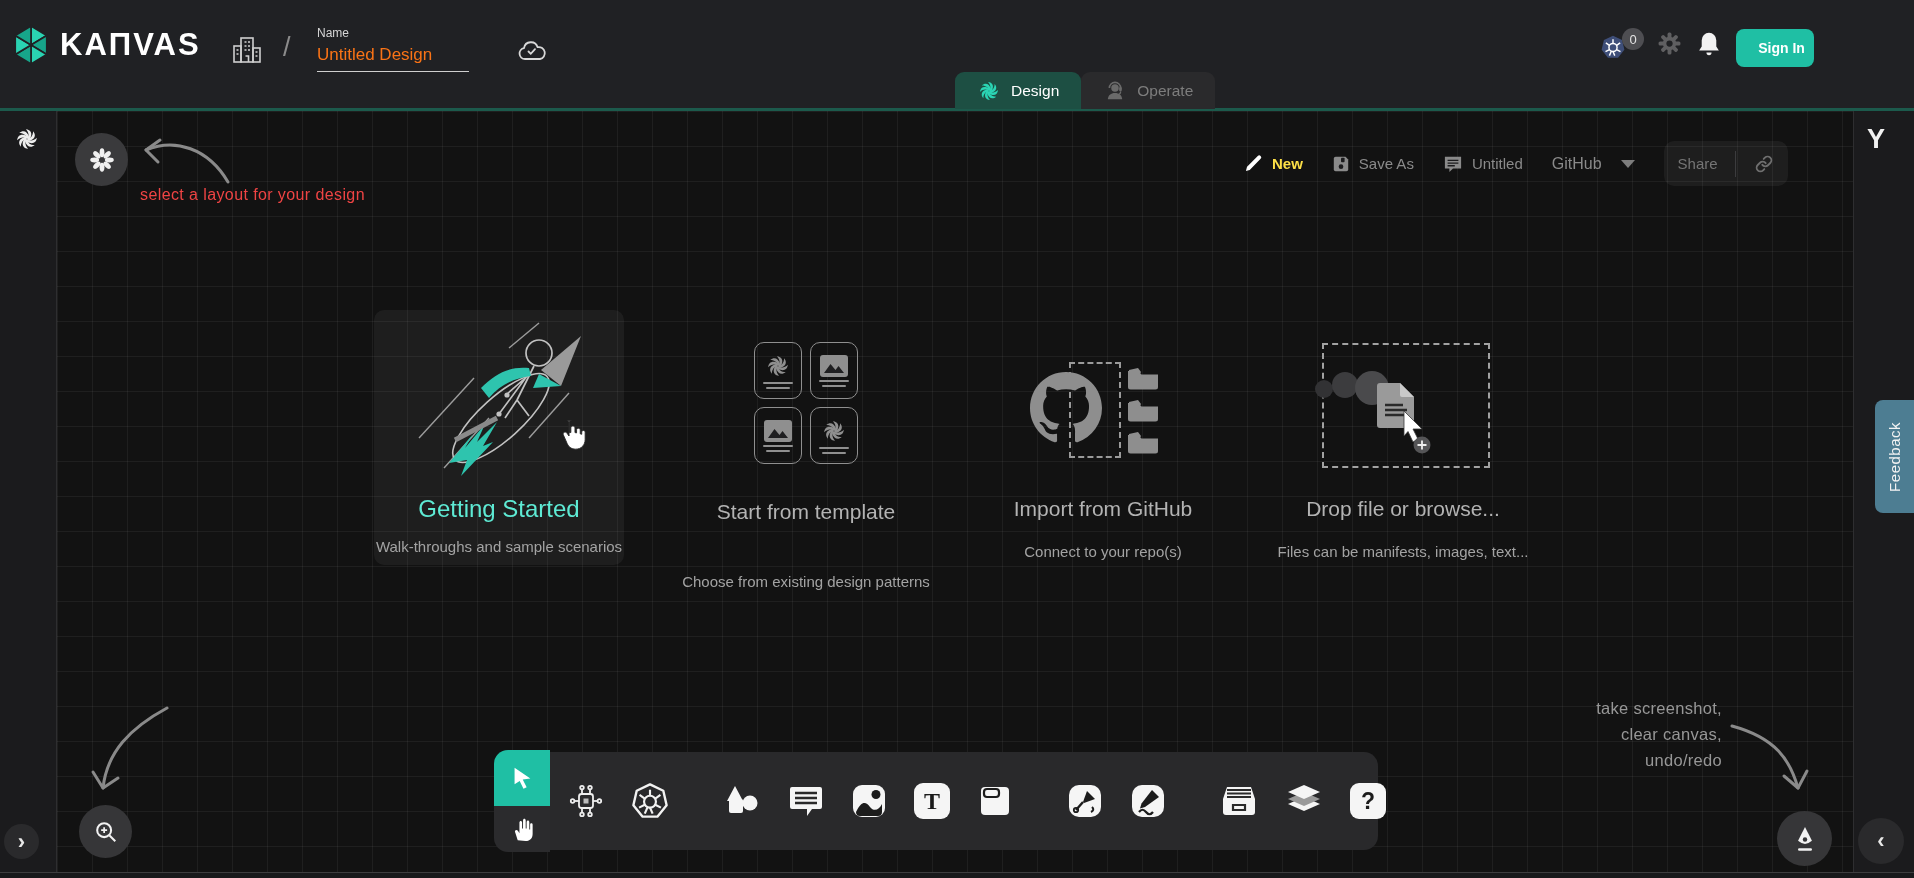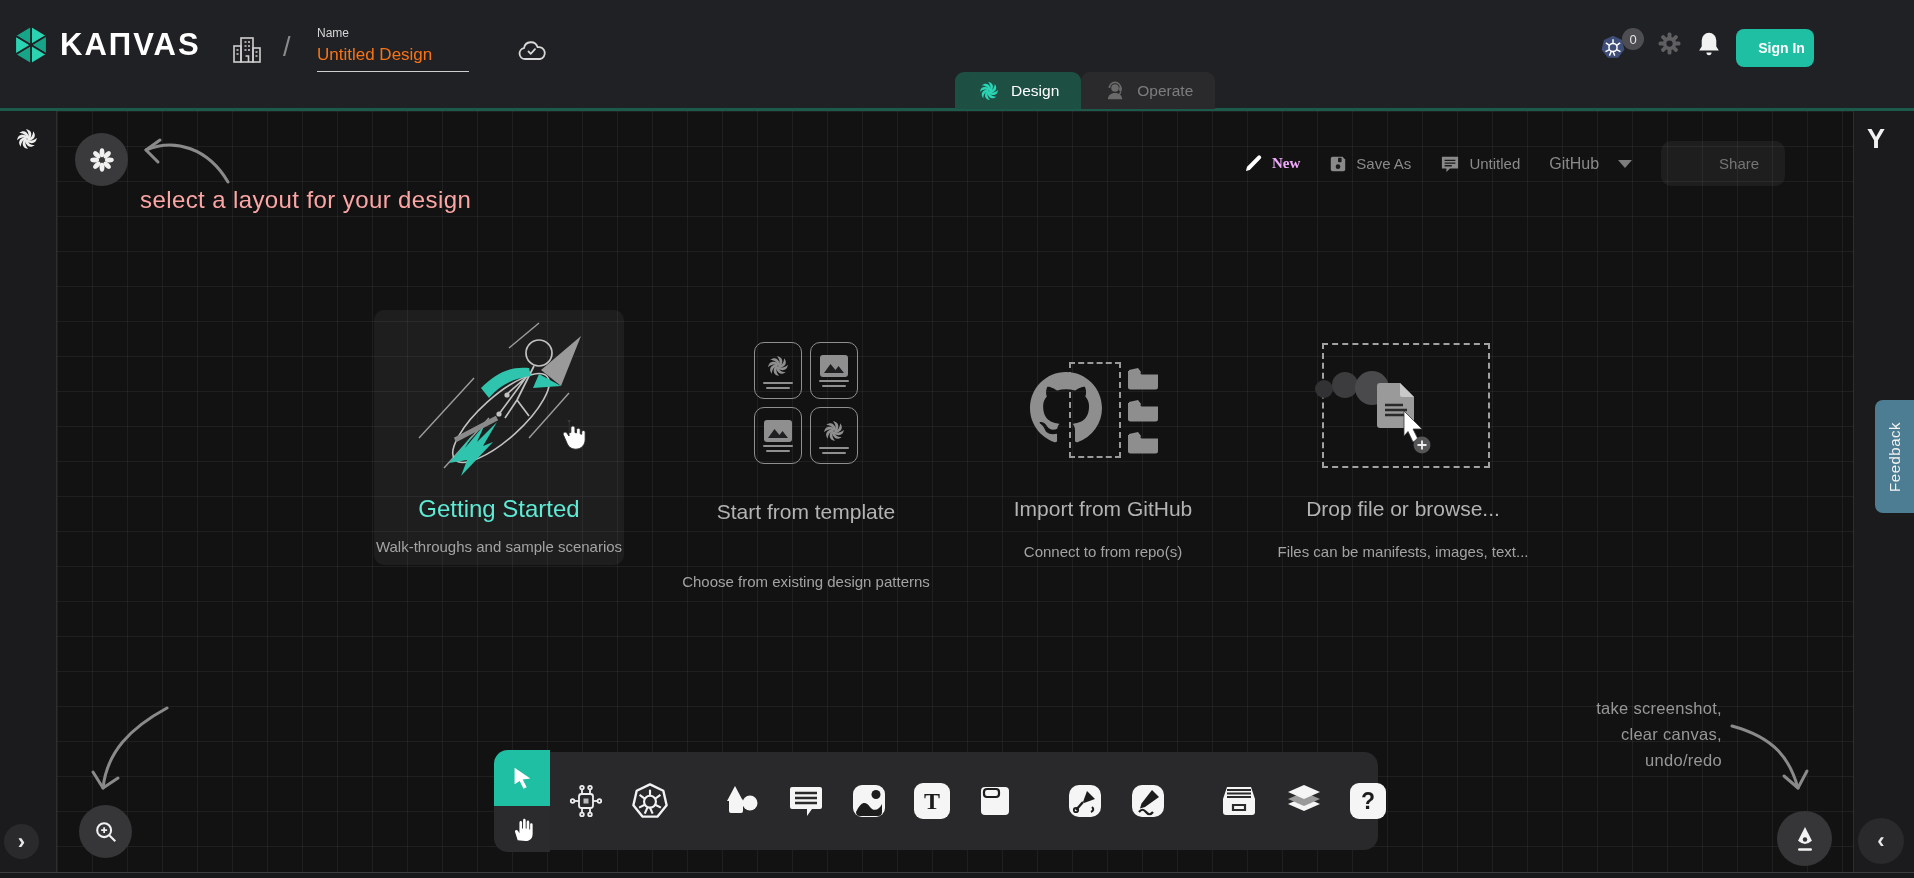--- a/index.html
+++ b/index.html
@@ -40,29 +40,29 @@
     background-image:linear-gradient(rgba(255,255,255,.055) 1px, transparent 1px),
                      linear-gradient(90deg, rgba(255,255,255,.055) 1px, transparent 1px);
     background-size:35px 35px; }
   .rail-left  { position:absolute; left:0; top:0; width:57px; height:761px; background:#1b1b1d; border-right:1px solid #2e2e30; }
   .rail-right { position:absolute; right:0; top:0; width:61px; height:761px; background:#1b1b1d; border-left:1px solid #2e2e30; }
   .bottom-strip { position:absolute; left:0; top:872px; width:1914px; height:6px; background:#18191b; border-top:1px solid #3d3d3f; }
 
   
   .canvas-toolbar { position:absolute; left:1244px; top:141px; height:45px; display:flex; align-items:center; gap:29px; z-index:4; }
   .ct-item { display:flex; align-items:center; gap:9px; font-size:15px; color:#8a8a8a; cursor:pointer; }
-  .ct-item.primary { color:#f0abfc; font-weight:bold;font-family:Liberation Serif, serif; }
+  .ct-item.primary { color:#fde047; font-weight:bold; }
   .caret-down { width:0; height:0; border-left:7px solid transparent; border-right:7px solid transparent; border-top:8px solid #7d7d7d; }
   .share-pill { width:124px; height:45px; background:rgba(255,255,255,.05); border-radius:10px;
                 display:flex; align-items:center; justify-content:space-between; padding:0 14px; cursor:pointer; }
   .share-div { width:1px; height:26px; background:#3c3c3e; }
-  .share-pill span { font-size:15px; color:#757575;margin-left:44px; }
-
-  
-  .hint-text { color:#fca5a5; font-size:24px; letter-spacing:.4px; }
+  .share-pill span { font-size:15px; color:#757575; }
+
+  
+  .hint-text { color:#ef4444; font-size:16px; letter-spacing:.4px; }
   .hint-sm { color:#979797; font-size:16.5px; line-height:26px; letter-spacing:.3px; }
 
   
   .flower-btn { position:absolute; left:75px; top:133px; width:53px; height:53px; border-radius:50%;
                 background:#3a3a3c; display:flex; align-items:center; justify-content:center; cursor:pointer; }
 
   
   .gs-card { position:absolute; left:374px; top:310px; width:250px; height:255px; border-radius:10px;
              background:rgba(255,255,255,.05); cursor:pointer; }
   .card-title { position:absolute; transform:translateX(-50%); color:#b3b3b3; font-size:21px; white-space:nowrap; }
@@ -386,21 +386,21 @@
         </svg>
       <svg width="34" height="24">
           <use href="#folder"></use>
         </svg>
       <svg width="34" height="24">
           <use href="#folder"></use>
         </svg>
     </div>
   </div>
   <div class="card-title abs" style="left:1103px; top:497px">Import from GitHub</div>
-  <div class="card-sub abs" style="left:1103px; top:543px">Connect to from repo(s)</div>
+  <div class="card-sub abs" style="left:1103px; top:543px">Connect to your repo(s)</div>
 
   <div class="drop-zone">
     <svg width="150" height="120" viewBox="0 0 150 120" style="position:absolute;left:-12px;top:14px">
       <circle cx="12" cy="30" r="9" fill="#323234"></circle>
       <circle cx="33" cy="26" r="13" fill="#3c3c3e"></circle>
       <circle cx="60" cy="29" r="17" fill="#4a4a4c"></circle>
       <path d="M68 24 h20 l14 14 v28 a3 3 0 0 1 -3 3 h-31 a3 3 0 0 1 -3 -3 v-39 a3 3 0 0 1 3 -3 Z" fill="#9a9a9a"></path>
       <path d="M88 24 l14 14 h-12 a2 2 0 0 1 -2 -2 Z" fill="#c9c9c9"></path>
       <path d="M73 46 h18 M73 51 h22 M73 56 h22" stroke="#2a2a2a" stroke-width="2.4"></path>
       <path d="M92 52 L110 70 L101 70 L106 80 L101 83 L96 72.5 L92 77 Z" fill="#fff" stroke="#3a3a3a" stroke-width=".8"></path>

